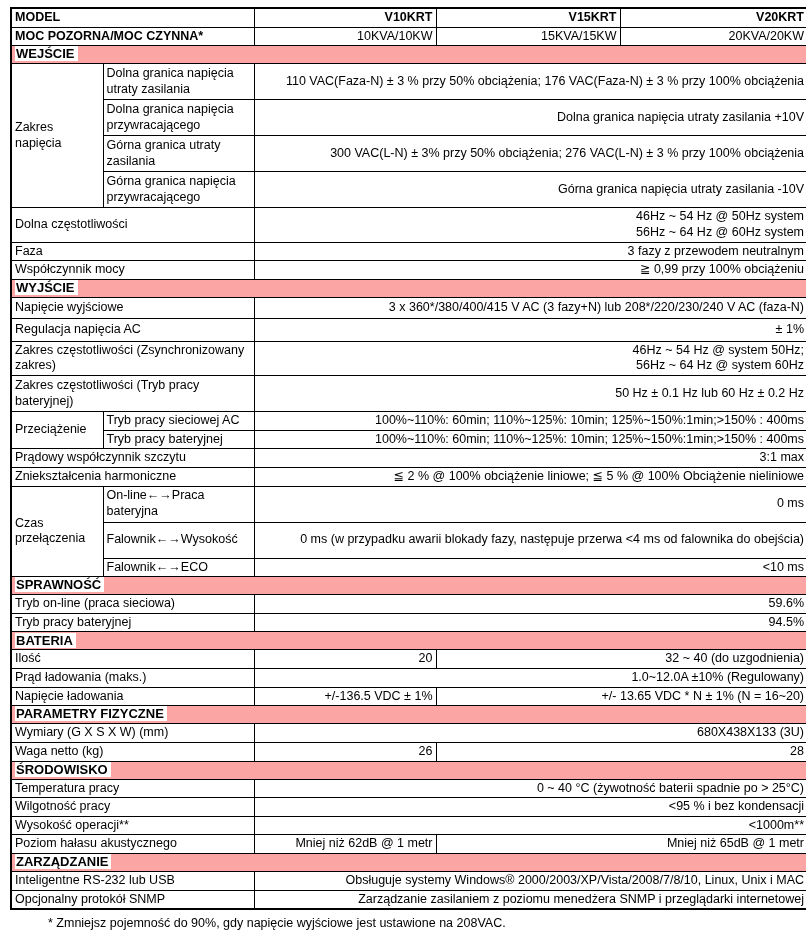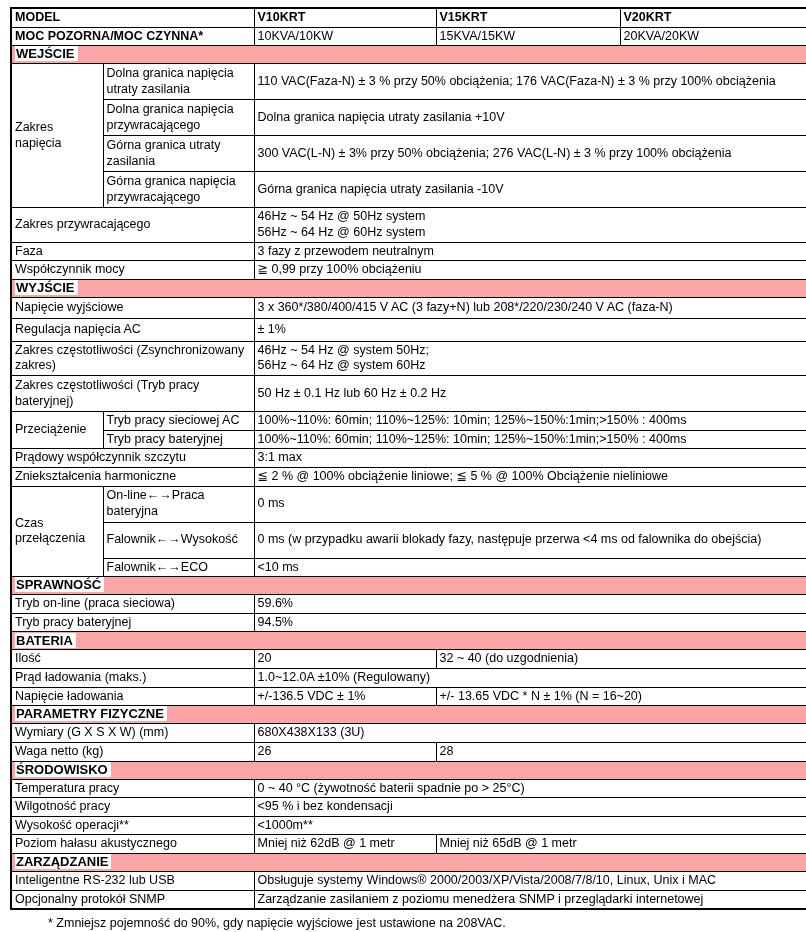--- a/index.html
+++ b/index.html
@@ -19,21 +19,21 @@
   table.spec td{
     border:1px solid #000;
     font-size:12.5px;
     line-height:1.25;
     padding:1px 3px;
     vertical-align:middle;
     overflow:hidden;
     word-wrap:break-word;
   }
   td.lbl{text-align:left;}
-  td.ctr{text-align:left;}
+  td.ctr{text-align:right;}
   td.b{font-weight:bold;}
   td.pre{white-space:pre-line;}
   tr.rh1{height:17px;}
   tr.rh2{height:36px;}
   tr.rh34{height:33px;}
   tr.rh22{height:21px;padding-left:16px;}
   tr.rh24{height:23px;padding-left:42px;}
   tr.sec td{
     background:#fca5a5;
     border-left:2px solid #000;
@@ -100,21 +100,21 @@
   <tr class="rh2">
     <td class="lbl">Górna granica utraty zasilania</td>
     <td class="ctr" colspan="3">300 VAC(L-N) ± 3% przy 50% obciążenia; 276 VAC(L-N) ± 3 % przy 100% obciążenia</td>
   </tr>
   <tr class="rh2">
     <td class="lbl">Górna granica napięcia przywracającego</td>
     <td class="ctr" colspan="3">Górna granica napięcia utraty zasilania -10V</td>
   </tr>
 
   <tr class="rh34">
-    <td class="lbl" colspan="2">Zakres przywracającego</td>
+    <td class="lbl" colspan="2">Dolna częstotliwości</td>
     <td class="ctr pre" colspan="3">46Hz ~ 54 Hz @ 50Hz system
 56Hz ~ 64 Hz @ 60Hz system</td>
   </tr>
   <tr class="rh1">
     <td class="lbl" colspan="2">Faza</td>
     <td class="ctr" colspan="3">3 fazy z przewodem neutralnym</td>
   </tr>
   <tr class="rh1">
     <td class="lbl" colspan="2">Współczynnik mocy</td>
     <td class="ctr" colspan="3">≧ 0,99 przy 100% obciążeniu</td>

